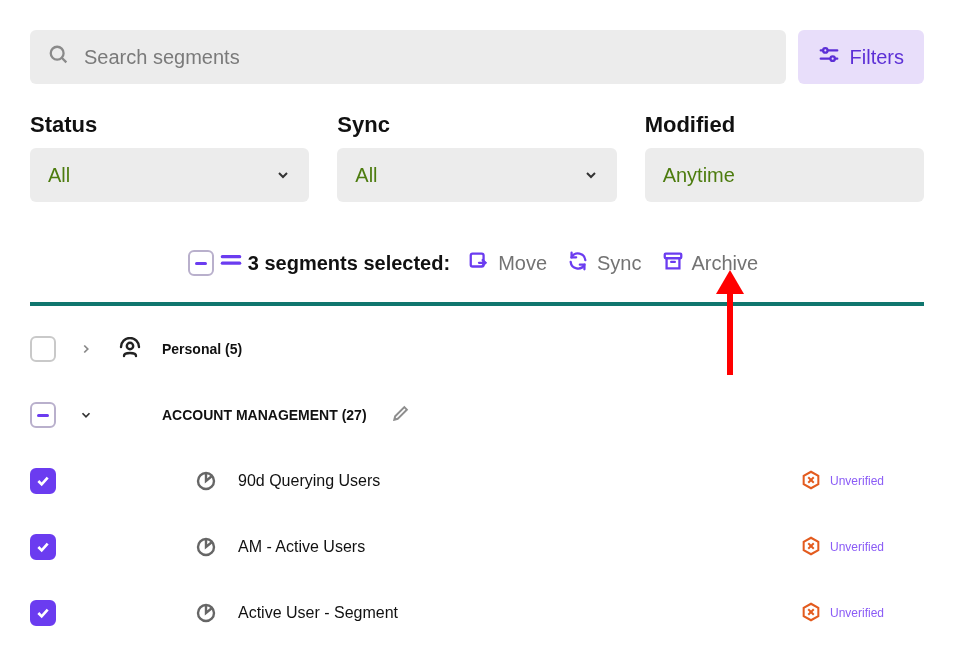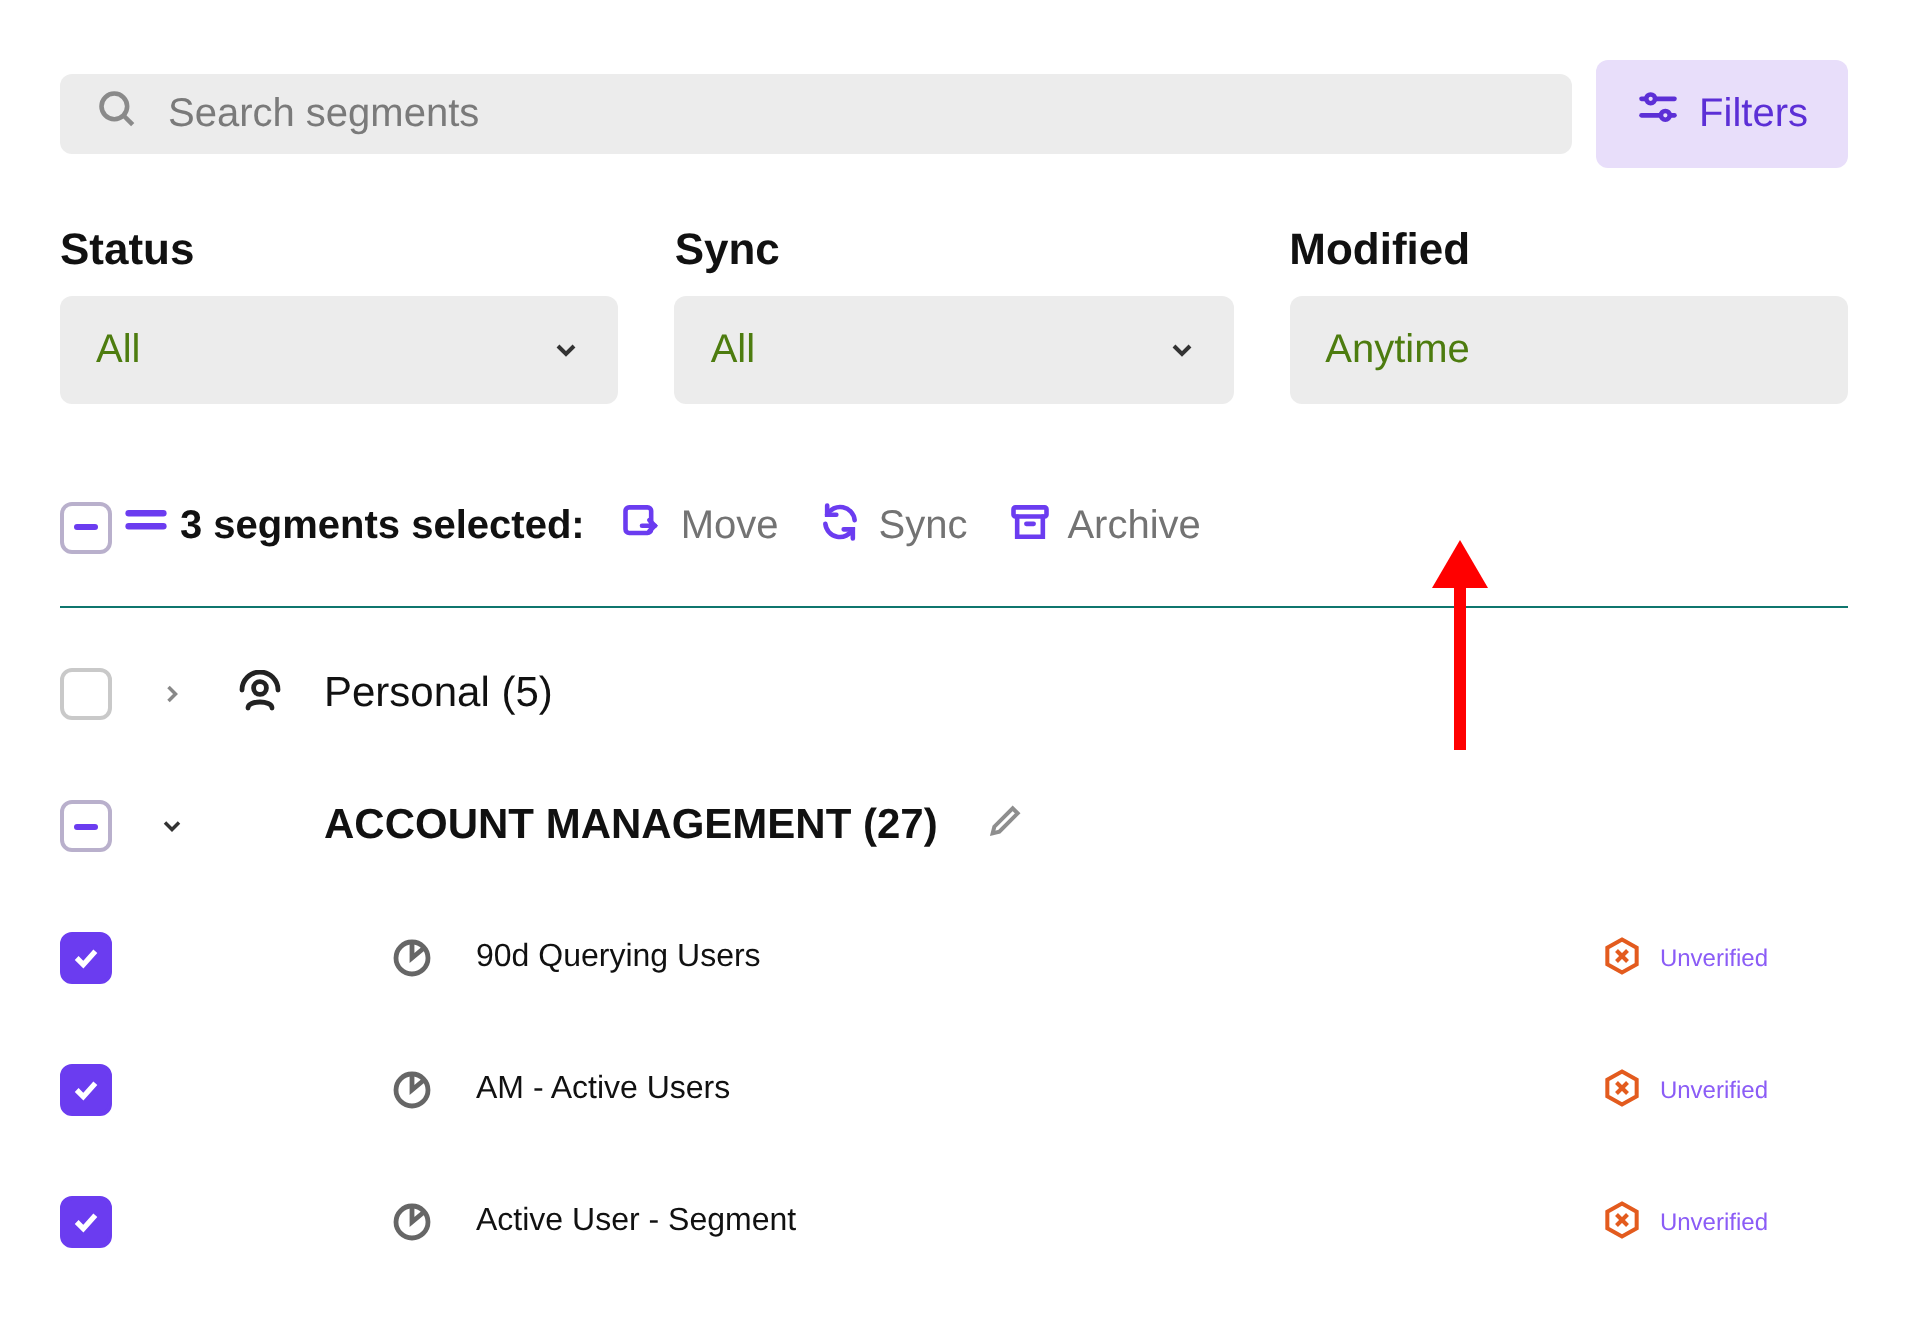--- a/index.html
+++ b/index.html
@@ -10,21 +10,21 @@
     background: #fff;
     color: #111;
     width: 954px;
     position: relative;
   }
 
   
   .search-row { display:flex; gap:12px; align-items:center; }
   .search-box {
     flex:1; display:flex; align-items:center; gap:12px;
-    background:#ececec; border-radius:6px; padding:0 18px; height:40px;
+    background:#ececec; border-radius:6px; padding:0 18px; height:54px;
   }
   .search-box input {
     flex:1; border:none; background:transparent; font-size:20px; outline:none;
     color:#555;
   }
   .search-box input::placeholder { color:#7a7a7a; }
   .filters-btn {
     display:flex; align-items:center; gap:10px;
     background:#e8defa; border:none; border-radius:6px;
     height:54px; padding:0 20px; font-size:20px; color:#5c2fd6; font-weight:500;
@@ -38,21 +38,21 @@
   .select {
     margin-top:10px; display:flex; align-items:center; justify-content:space-between;
     background:#ececec; border-radius:6px; height:54px; padding:0 18px;
     font-size:20px; color:#4d7c0f; cursor:pointer;
   }
   .select svg { flex-shrink:0; }
 
   
   .bulk-bar {
     margin-top:46px; display:flex; align-items:center; gap:4px;
-    border-bottom:1px solid #0f766e; padding-bottom:24px;
+    border-bottom:4px solid #0f766e; padding-bottom:24px;justify-content:center;
   }
   .cbox {
     width:26px; height:26px; border:2px solid #b9b0cc; border-radius:6px;
     display:flex; align-items:center; justify-content:center; cursor:pointer; background:#fff;
   }
   .cbox.indet::after {
     content:""; display:block; width:12px; height:3px; background:#6b3cf0; border-radius:2px;
   }
   .cbox.checked {
     background:#6b3cf0; border-color:#6b3cf0;
@@ -65,21 +65,21 @@
   .sel-count { font-size:20px; font-weight:700; }
   .action-btn {
     display:flex; align-items:center; gap:8px; color:#737373; font-size:20px;
     cursor:pointer; background:none; border:none; padding:0 8px;
   }
 
   
   .tree { margin-top:10px; }
   .row { display:flex; align-items:center; gap:18px; padding:20px 0; }
   .row.group { font-weight:700; font-size:21px; }
-  .row .label { font-size:21px; }
+  .row .label { font-size:14px;font-weight:bold; }
   .chev { width:24px; display:flex; justify-content:center; cursor:pointer; color:#777; }
   .icon-slot { width:28px; display:flex; justify-content:center; color:#444; }
   .indent-row { display:flex; align-items:center; justify-content:space-between; padding:20px 0; }
   .indent-left { display:flex; align-items:center; gap:18px; padding-left:0; }
   .spacer { width:100px; }
   .status { display:flex; align-items:center; gap:8px; color:#8b5cf6; font-size:12px; padding-right:40px;}
   .pencil { color:#8e8e8e; margin-left:6px; cursor:pointer; }
 
   
   .annot-arrow {

